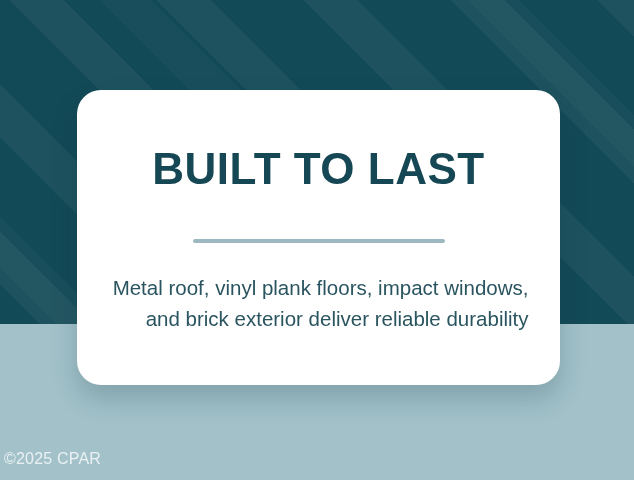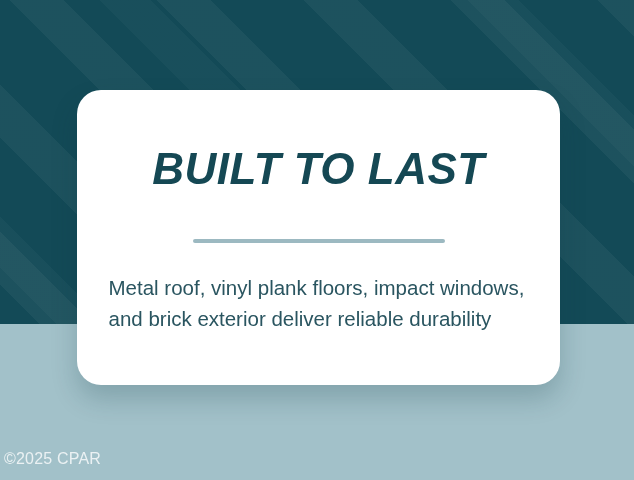--- a/index.html
+++ b/index.html
@@ -94,37 +94,36 @@
 
   .card-title {
     color: #154854;
     font-size: 44px;
     font-weight: bold;
     letter-spacing: 0.5px;
     line-height: 1;
     text-align: center;
     margin: 0;
     padding-top: 6px;
-    font-style: italic;
   }
 
   .divider {
     width: 252px;
     height: 4px;
     background: #9cb9c1;
     border-radius: 2px;
     margin: 48px 0 30px 0;
   }
 
   .card-body {
     color: #2a5560;
     font-size: 20.5px;
     font-weight: normal;
     line-height: 1.48;
-    text-align: left;
+    text-align: right;
     margin: 0;
     max-width: 420px;
   }
 
   
   .copyright {
     position: absolute;
     left: 4px;
     top: 450px;
     color: rgba(255, 255, 255, 0.78);

